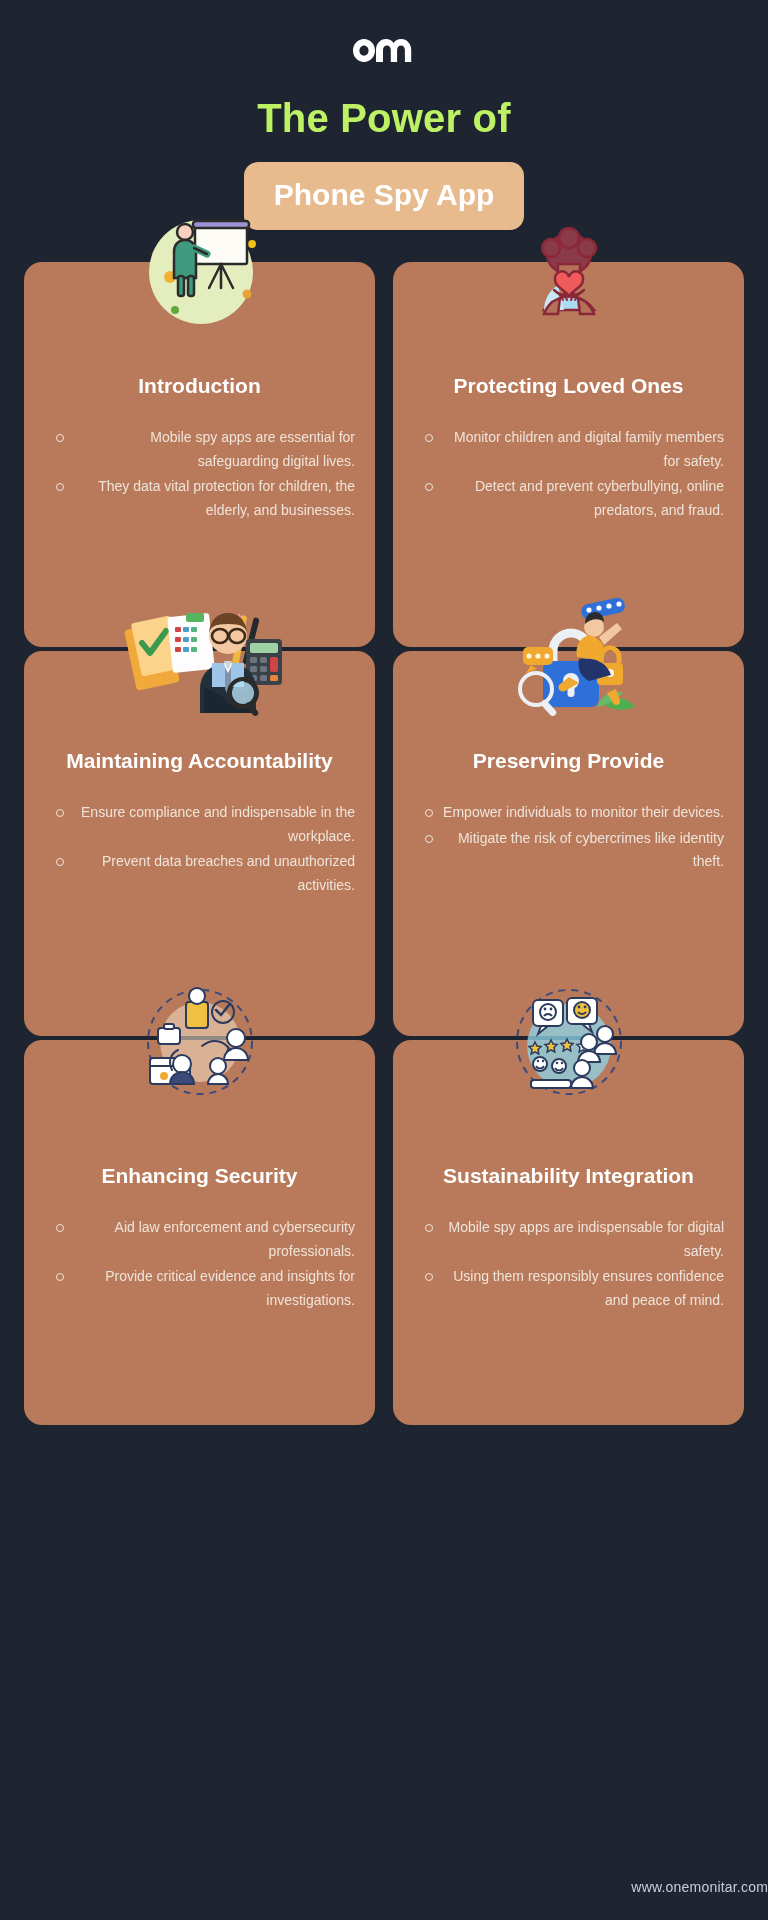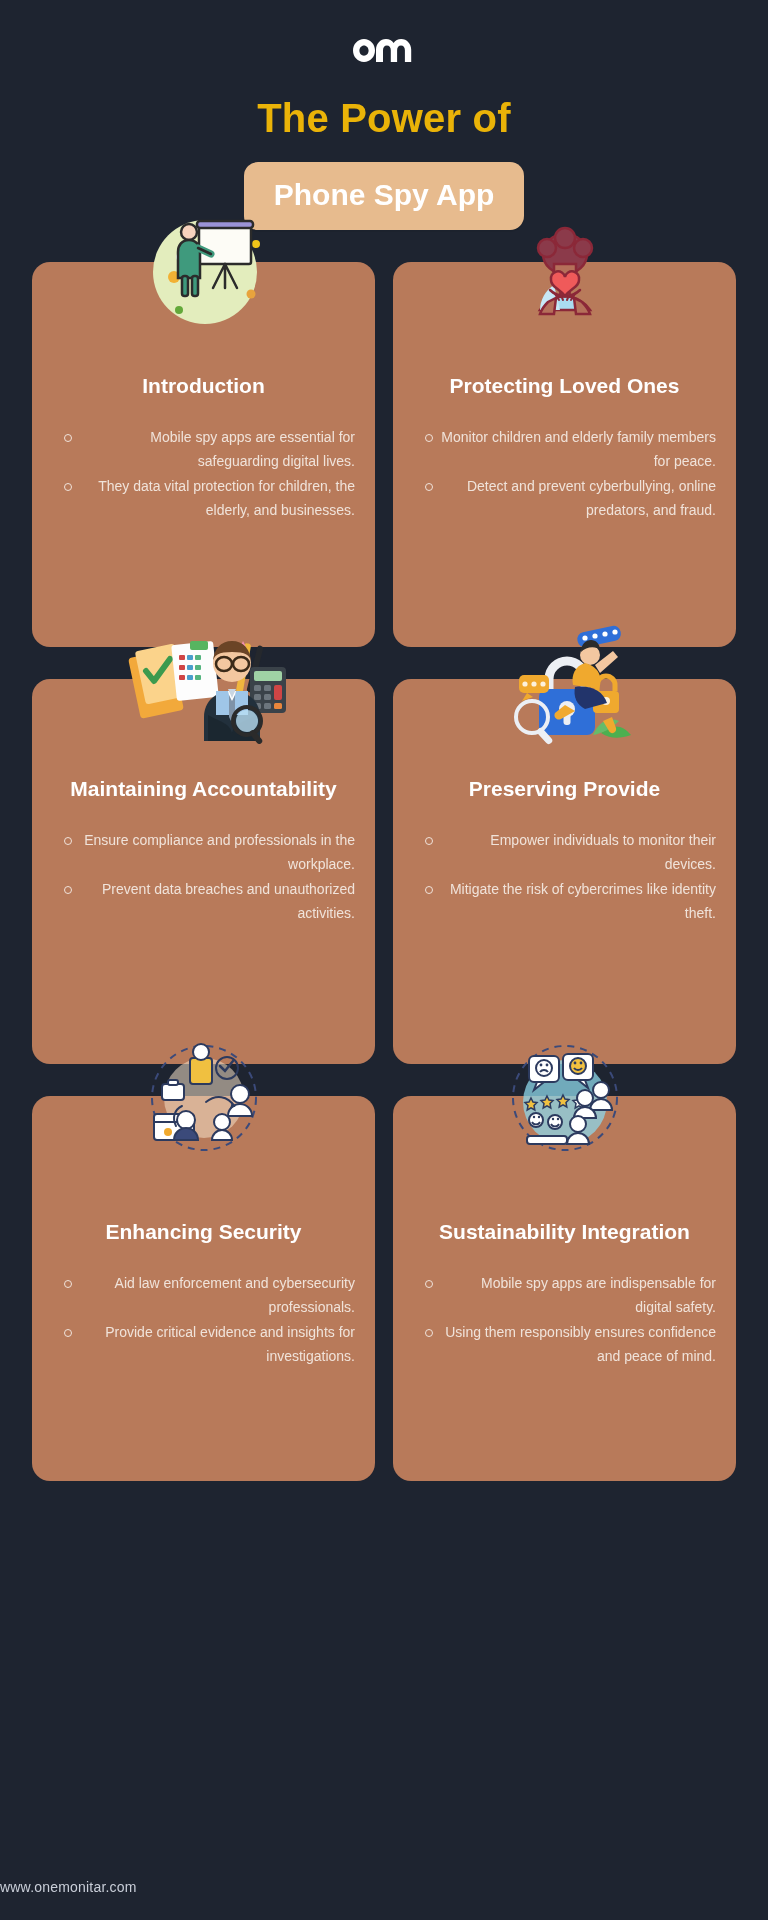--- a/index.html
+++ b/index.html
@@ -10,21 +10,21 @@
     overflow:hidden;
   }
   .page { width:768px; height:1920px; position:relative; display:flex; flex-direction:column; }
 
   
   .header { text-align:center; padding-top:30px; }
   .logo { display:flex; justify-content:center; align-items:center; height:44px; }
   .logo svg { display:block; }
 
   .title {
-    color:#eab308;
+    color:#bef264;
     font-size:40px;
     font-weight:bold;
     letter-spacing:0.2px;
     margin-top:22px;
     line-height:1.1;
   }
   .badge-wrap { display:flex; justify-content:center; margin-top:22px; }
   .badge {
     background:#e7bb8e;
     color:#ffffff;
@@ -33,24 +33,24 @@
     border-radius:14px;
     padding:18px 30px 20px 30px;
     line-height:1;
     min-width:280px;
     box-shadow:0 2px 0 rgba(0,0,0,0.05);
   }
 
   
   .grid {
     margin-top:32px;
-    padding:0 32px;
+    padding:0 24px;
     display:grid;
     grid-template-columns:1fr 1fr;
-    gap:32px 18px;
+    gap:4px 18px;
   }
 
   .card {
     background:#b87a5a;
     border-radius:18px;
     position:relative;
     padding:64px 20px 26px 20px;
     min-height:385px;
     display:flex;
     flex-direction:column;
@@ -100,21 +100,21 @@
   }
 
   
   .row1 .card-title { margin-top:46px; }
   .row2 .card-title { margin-top:32px; }
   .row3 .card-title { margin-top:58px; }
 
   
   .footer {
     margin-top:auto;
-    text-align:left;
+    text-align:right;
     padding-bottom:24px;
     padding-top:20px;
   }
   .footer-url { color:#c9ced8; font-size:14px; letter-spacing:0.2px; }
 </style>
 </head>
 <body>
 
 <div class="page">
 
@@ -181,21 +181,21 @@
           <circle cx="83" cy="46" r="9" fill="#8b3a4a" stroke="#8b2838" stroke-width="2.5"></circle>
           <circle cx="65" cy="36" r="10" fill="#8b3a4a" stroke="#8b2838" stroke-width="2.5"></circle>
           <path d="M54 62 h22 v14 a11 11 0 0 1-22 0z" fill="#b5705a" stroke="#8b2838" stroke-width="2.5"></path>
           <path d="M65 94 c-6-8-14-9-14-16 a7 7 0 0 1 14-3 a7 7 0 0 1 14 3 c0 7-8 8-14 16z" fill="#ef5a5a" stroke="#8b2838" stroke-width="2.5"></path>
           <path d="M50 88 c4 4 10 6 15 6 M80 88 c-4 4-10 6-15 6" stroke="#8b2838" stroke-width="2.5" fill="none" stroke-linecap="round"></path>
           <path d="M55 92 l4 6 M60 91 l3 7 M70 91 l-3 7 M75 92 l-4 6" stroke="#8b2838" stroke-width="2" fill="none" stroke-linecap="round"></path>
         </svg>
       </div>
       <div class="card-title">Protecting Loved Ones</div>
       <ul class="card-list">
-        <li>Monitor children and elderly family members for peace.</li>
+        <li>Monitor children and digital family members for safety.</li>
         <li>Detect and prevent cyberbullying, online predators, and fraud.</li>
       </ul>
     </div>
 
     <div class="card row2">
       <div class="card-illustration">
         <svg width="175" height="135" viewBox="0 0 175 135" aria-hidden="true">
           <rect x="18" y="34" width="44" height="62" rx="4" fill="#f2a93b" transform="rotate(-12 40 65)"></rect>
           <rect x="24" y="28" width="40" height="54" rx="3" fill="#fbd38b" transform="rotate(-12 44 55)"></rect>
           <path d="M30 52 l8 10 16-22" stroke="#3c9a4e" stroke-width="6" fill="none" stroke-linecap="round" stroke-linejoin="round"></path>
@@ -242,21 +242,21 @@
           <ellipse cx="125" cy="45" rx="8" ry="7" fill="none" stroke="#3b2a18" stroke-width="2.5"></ellipse>
           <path d="M116 45 h1" stroke="#3b2a18" stroke-width="2.5"></path>
           <path d="M92 96 c10 6 22 8 24 18 c2-10 14-12 24-18 v26 H92z" fill="#1b2730"></path>
           <circle cx="131" cy="102" r="14" fill="none" stroke="#2b2b2b" stroke-width="4"></circle>
           <circle cx="131" cy="102" r="11" fill="#b9dff3" opacity="0.8"></circle>
           <rect x="137" y="110" width="6" height="16" rx="3" fill="#2b2b2b" transform="rotate(-40 140 118)"></rect>
         </svg>
       </div>
       <div class="card-title">Maintaining Accountability</div>
       <ul class="card-list">
-        <li>Ensure compliance and professionals in the workplace.</li>
+        <li>Ensure compliance and indispensable in the workplace.</li>
         <li>Prevent data breaches and unauthorized activities.</li>
       </ul>
     </div>
 
     <div class="card row2">
       <div class="card-illustration">
         <svg width="175" height="140" viewBox="0 0 175 140" aria-hidden="true">
           <path d="M124 116 c12-10 22-8 30 2 c-12 4-20 4-30-2z" fill="#4caf50"></path>
           <path d="M116 118 c6-14 16-18 26-14 c-8 8-16 12-26 14z" fill="#66bb6a"></path>
           <rect x="62" y="72" width="56" height="46" rx="8" fill="#2f6fd8"></rect>

